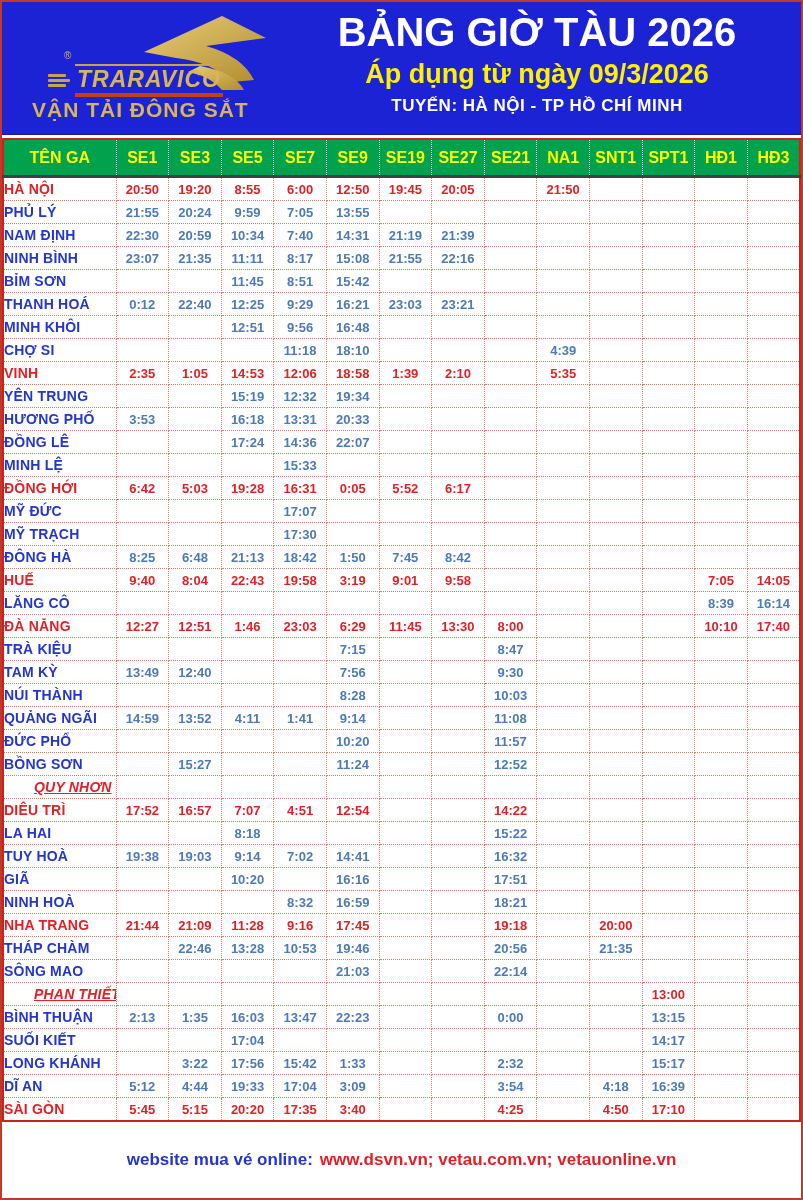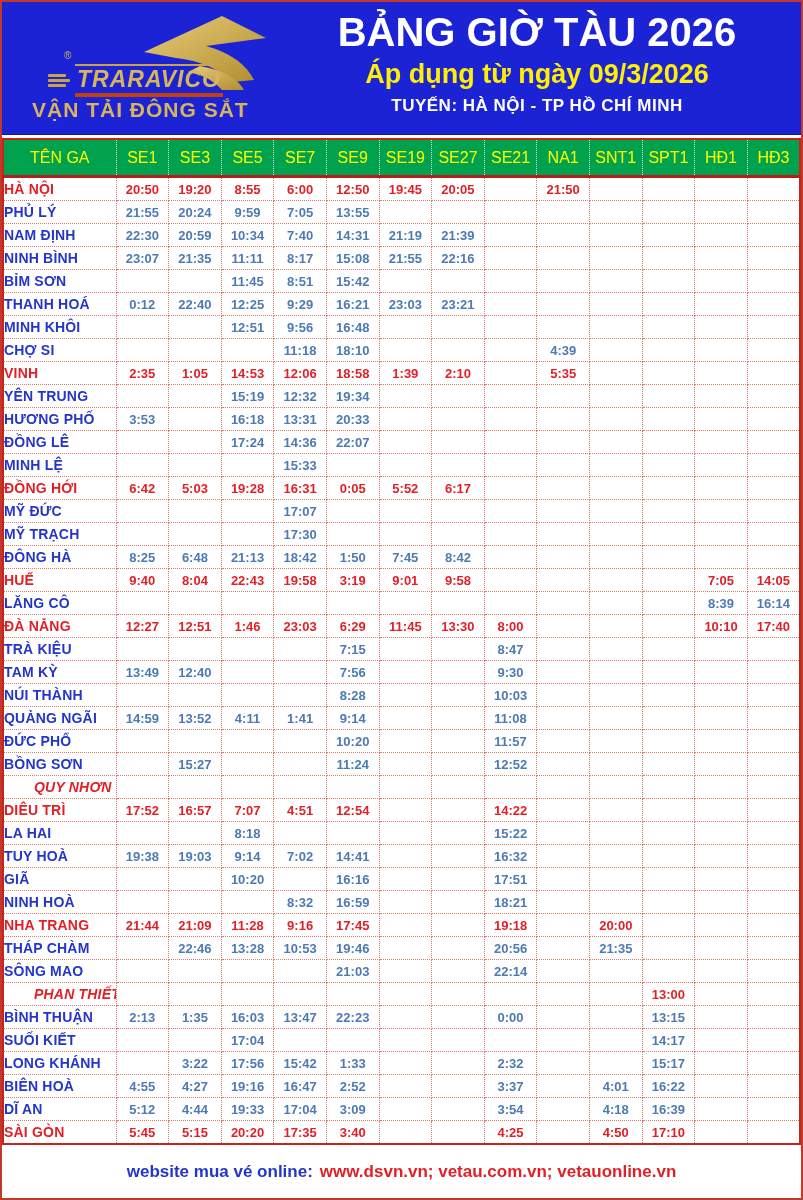--- a/index.html
+++ b/index.html
@@ -21,31 +21,31 @@
             letter-spacing:1px;color:#d8b45c;white-space:nowrap;}
   .titles{position:absolute;left:290px;top:8px;width:490px;text-align:center;}
   .title-main{color:#ffffff;font-size:40px;font-weight:bold;letter-spacing:0px;line-height:44px;}
   .title-date{color:#ffef00;font-size:27px;font-weight:bold;margin-top:5px;line-height:30px;}
   .title-route{color:#ffffff;font-size:17px;font-weight:bold;margin-top:7px;letter-spacing:.5px;}
 
   
   .tbl-wrap{flex:none;margin-top:3px;}
   table{width:100%;border-collapse:collapse;table-layout:fixed;border:2px solid #c5241f;}
   col.c-station{width:113px;}
-  thead th{background:#00a24e;color:#ffff00;font-weight:normal;font-size:16px;height:35px;
-           border-right:1px dotted rgba(255,255,255,.85);border-bottom:3px solid #b91c1c;
+  thead th{background:#00a24e;color:#ffff00;font-weight:bold;font-size:16px;height:35px;
+           border-right:1px dotted rgba(255,255,255,.85);border-bottom:3px solid #404040;
            padding:0;}
   thead th:last-child{border-right:none;}
   tbody td{height:22px;font-size:13px;font-weight:bold;color:#4d79b5;text-align:center;
            border:1px dotted #dd7a68;padding:0;white-space:nowrap;overflow:hidden;}
   tbody td.station{text-align:left;color:#2435cb;font-size:14px;letter-spacing:.2px;}
   tr.red td{color:#e21f26;}
   tr.red td.station{color:#e21f26;}
   tr.section td{color:#e21f26;}
-  tr.section td.station{color:#e21f26;font-style:italic;padding-left:30px;margin-top:32px;}
+  tr.section td.station{color:#e21f26;font-style:italic;text-decoration:underline;padding-left:30px;margin-top:32px;}
 
   
   .ftr{flex:1;display:flex;align-items:center;justify-content:center;font-size:17px;font-weight:bold;}
   .ftr .f-label{color:#2435cb;margin-right:7px;}
   .ftr .f-links{color:#e21f26;}
 </style>
 </head>
 <body>
 
 <div class="page">
@@ -723,36 +723,20 @@
             <td></td>
             <td></td>
             <td>2:32</td>
             <td></td>
             <td></td>
             <td>15:17</td>
             <td></td>
             <td></td>
           </tr>
           <tr class="blue">
-            <td class="station">BIÊN HOÀ</td>
-            <td>4:55</td>
-            <td>4:27</td>
-            <td>19:16</td>
-            <td>16:47</td>
-            <td>2:52</td>
-            <td></td>
-            <td></td>
-            <td>3:37</td>
-            <td></td>
-            <td>4:01</td>
-            <td>16:22</td>
-            <td></td>
-            <td></td>
-          </tr>
-          <tr class="blue">
             <td class="station">DĨ AN</td>
             <td>5:12</td>
             <td>4:44</td>
             <td>19:33</td>
             <td>17:04</td>
             <td>3:09</td>
             <td></td>
             <td></td>
             <td>3:54</td>
             <td></td>

